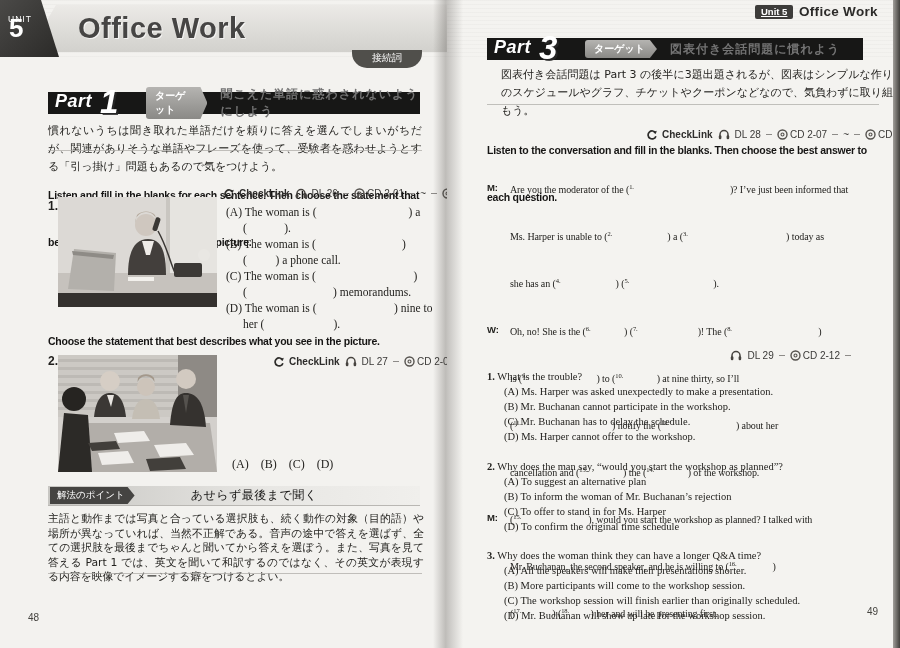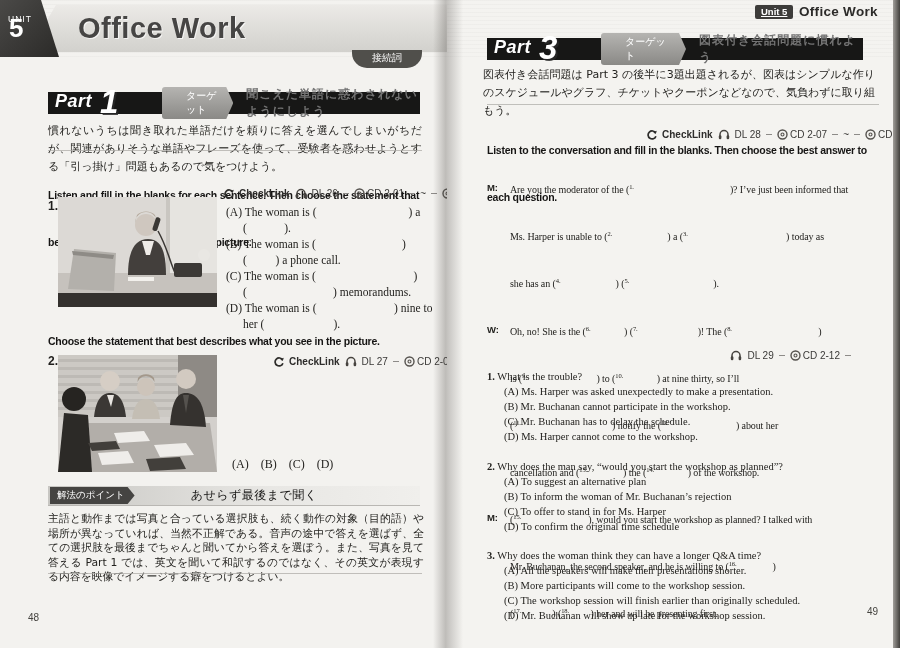--- a/index.html
+++ b/index.html
@@ -25,23 +25,23 @@
                 clip-path:polygon(28px 0,100% 0,100% 100%,0 100%);}
   .page-title{left:78px;top:12px;font-size:29px;font-weight:bold;color:#464544;letter-spacing:.5px;
               text-shadow:1px 1px 0 rgba(255,255,255,.7);}
   .grammar-tag{left:352px;top:50px;width:70px;height:18px;background:#504f4b;border-radius:0 0 15px 15px;
                color:#fff;font-size:10px;text-align:center;line-height:16px;}
   
   .part-bar{height:22px;background:#171716;display:flex;align-items:center;padding-left:98px;box-sizing:border-box;}
   .part-word{position:absolute;left:7px;bottom:2px;color:#fff;font-style:italic;font-weight:800;font-size:18px;letter-spacing:.5px;}
   .part-num{position:absolute;left:52px;bottom:-3px;color:#fff;font-style:italic;font-weight:800;font-size:33px;line-height:30px;
             text-shadow:2px 2px 0 rgba(40,40,40,.85);}
-  .target-chip{background:linear-gradient(180deg,#b5b4b1,#8a8986);color:#fff;font-weight:normal;font-size:10px;
-               padding:2px 12px 2px 24px;border-radius:3px 0 0 3px;
-               clip-path:polygon(0 0,calc(100% - 7px) 0,100% 50%,calc(100% - 7px) 100%,0 100%);margin-left:16px;}
+  .target-chip{background:linear-gradient(180deg,#b5b4b1,#8a8986);color:#fff;font-weight:bold;font-size:10px;
+               padding:2px 12px 2px 9px;border-radius:3px 0 0 3px;
+               clip-path:polygon(0 0,calc(100% - 7px) 0,100% 50%,calc(100% - 7px) 100%,0 100%);}
   .part-title{color:#737373;font-weight:bold;font-size:12px;margin-left:13px;letter-spacing:1px;}
   
   .jp{font-family:"DejaVu Sans",sans-serif;font-size:11px;line-height:18px;color:#23221f;text-align:justify;}
   .rule{height:1px;background:#aaa8a4;}
   
   .instr{font-weight:bold;font-size:10.5px;letter-spacing:-0.25px;line-height:15.5px;white-space:pre;color:#161514;}
   
   .meta{display:flex;align-items:center;gap:5px;color:#3a3937;font-size:10px;white-space:nowrap;}
   .meta .lbl{font-size:10px;}
   .checklink-lbl{font-weight:bold;font-size:10px;color:#2e2d2b;}
@@ -248,21 +248,21 @@
     <div class="abs unit-chip" style="left:308px;top:5px;">Unit 5</div>
     <div class="abs run-title" style="left:352px;top:4px;">Office Work</div>
 
     <div class="abs part-bar" style="left:40px;top:38px;width:376px;">
       <span class="part-word">Part</span>
       <span class="part-num">3</span>
       <span class="target-chip">ターゲット</span>
       <span class="part-title">図表付き会話問題に慣れよう</span>
     </div>
 
-    <div class="abs jp" style="left:36px;top:66px;width:392px;">図表付き会話問題は Part 3 の後半に3題出題されるが、図表はシンプルな作りのスケジュールやグラフ、チケットやクーポンなどなので、気負わずに取り組もう。</div>
+    <div class="abs jp" style="left:54px;top:66px;width:392px;">図表付き会話問題は Part 3 の後半に3題出題されるが、図表はシンプルな作りのスケジュールやグラフ、チケットやクーポンなどなので、気負わずに取り組もう。</div>
     <div class="abs rule" style="left:40px;top:104px;width:392px;opacity:.7;"></div>
 
     <div class="abs instr" style="left:40px;top:112px;">
       <div>Listen to the conversation and fill in the blanks. Then choose the best answer to</div>
       <div>each question.</div>
     </div>
     <div class="abs meta" style="left:200px;top:129px;">
       <svg width="10" height="10" viewBox="0 0 10 10">
           <path d="M8.6 3 A4 4 0 1 0 8.9 6.2" fill="none" stroke="#2e2d2b" stroke-width="1.7"></path>
           <path d="M9.8 0.8 L8.7 3.9 L6.1 2.1 Z" fill="#2e2d2b"></path>
@@ -327,21 +327,21 @@
         <span class="lbl">CD 2-12</span>
       </span>
       <span class="dash"></span>
     </div>
 
     <div class="abs q-block" style="left:40px;top:369px;width:402px;">
       <div class="qhead"><span class="qnum">1.</span><span> What is the trouble?</span></div>
       <div class="qopt">(A) Ms. Harper was asked unexpectedly to make a presentation.</div>
       <div class="qopt">(B) Mr. Buchanan cannot participate in the workshop.</div>
       <div class="qopt">(C) Mr. Buchanan has to delay the schedule.</div>
-      <div class="qopt">(D) Ms. Harper cannot come to the workshop.</div>
+      <div class="qopt">(D) Ms. Harper cannot offer to the workshop.</div>
     </div>
     <div class="abs q-block" style="left:40px;top:459px;width:402px;">
       <div class="qhead"><span class="qnum">2.</span><span> Why does the man say, “would you start the workshop as planned”?</span></div>
       <div class="qopt">(A) To suggest an alternative plan</div>
       <div class="qopt">(B) To inform the woman of Mr. Buchanan’s rejection</div>
       <div class="qopt">(C) To offer to stand in for Ms. Harper</div>
       <div class="qopt">(D) To confirm the original time schedule</div>
     </div>
     <div class="abs q-block" style="left:40px;top:548px;width:402px;">
       <div class="qhead"><span class="qnum">3.</span><span> Why does the woman think they can have a longer Q&amp;A time?</span></div>

